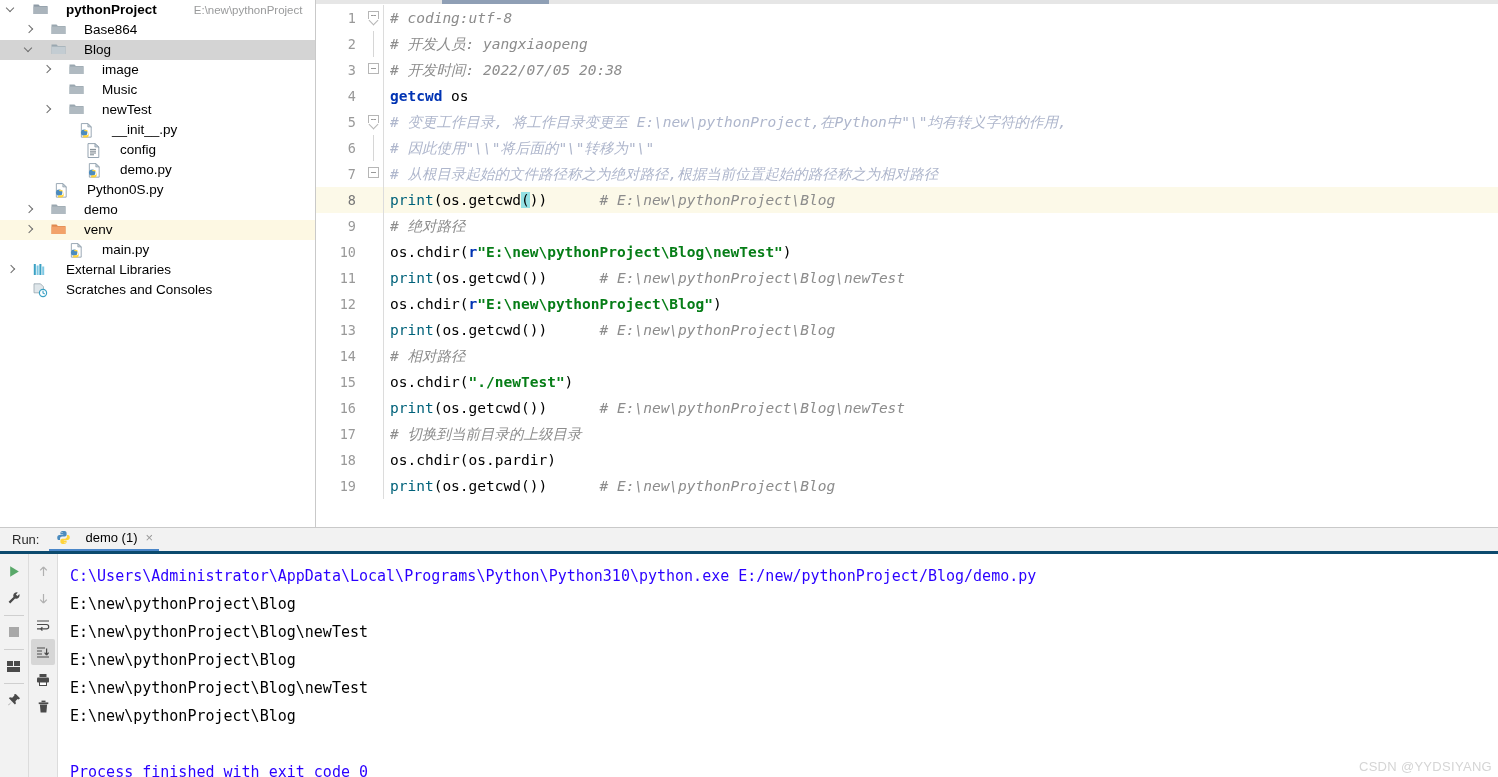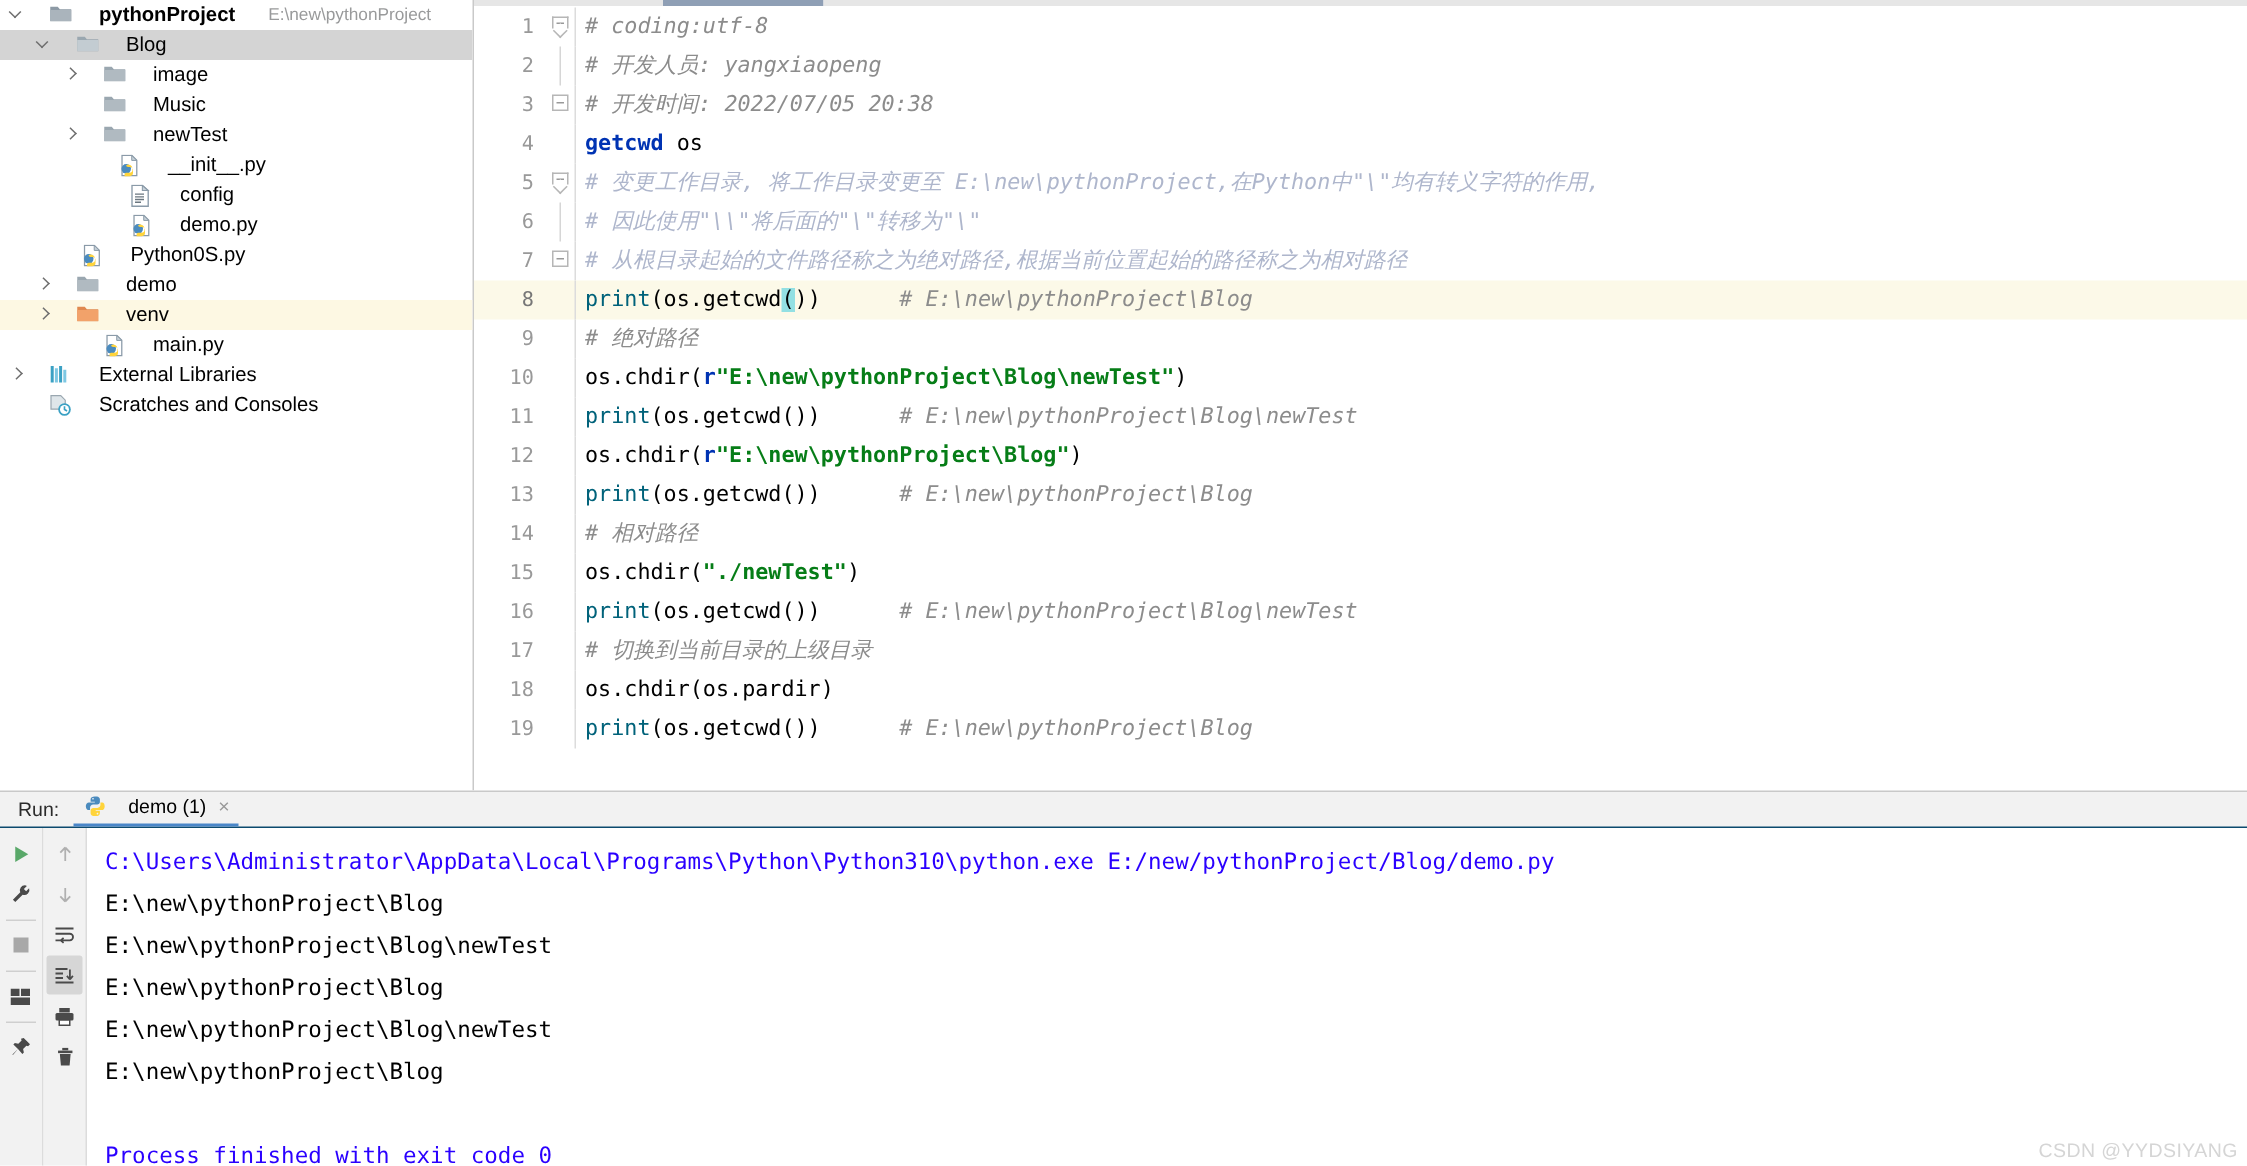--- a/index.html
+++ b/index.html
@@ -40,21 +40,21 @@
   }
   .arrow.down::after{
     content:"";position:absolute;left:3px;top:5px;
     width:5px;height:5px;border-right:1.4px solid #6e6e6e;border-bottom:1.4px solid #6e6e6e;
     transform:rotate(45deg);
   }
   .ico{width:18px;height:20px;flex:0 0 18px;display:inline-block;position:relative;margin-right:3px;}
   .ico svg{position:absolute;left:1px;top:3px;}
   .lbl{font-size:13.5px;color:#000;}
   .lbl.bold{font-weight:bold;}
-  .sub{color:#999a9b;font-size:11.5px;margin-left:9px;}
+  .sub{color:#999a9b;font-size:11.5px;margin-left:24px;}
 
   
   .editor{
     flex:1;height:527px;background:#ffffff;position:relative;overflow:hidden;
   }
   .ed-topbar{
     position:absolute;left:0;top:0;height:5px;width:100%;
     background:#ffffff;
   }
   .ed-topbar .seg{position:absolute;top:0;height:4px;background:#a9b7c6;}
@@ -115,21 +115,21 @@
   .strp{color:#067d17;font-weight:bold;}
   .brk{background:#93e0e3;}
 
   
   .runpanel{
     width:1498px;height:250px;background:#ffffff;position:relative;
     border-top:1px solid #c9c9c9;display:flex;flex-direction:column;
   }
   .run-head{
     height:24px;background:#f2f2f2;display:flex;align-items:flex-end;
-    border-bottom:1px solid #0c4a6e;position:relative;
+    border-bottom:3px solid #0c4a6e;position:relative;
   }
   .run-label{font-size:13px;color:#2b2b2b;padding:0 10px 4px 12px;}
   .run-tab{
     display:flex;align-items:center;padding:0 6px 3px 6px;
     border-bottom:2px solid #4a86c8;position:relative;
   }
   .run-tab .tabtext{font-size:13px;color:#000;margin-left:11px;}
   .run-tab .closex{
     margin-left:8px;color:#9a9a9a;font-size:13px;line-height:1;
   }
@@ -175,20 +175,30 @@
           <div class="row" style="padding-left: 4px;">
             <span class="arrow down"></span>
             <span class="ico">
               <svg width="15" height="13" viewBox="0 0 15 13">
                 <path d="M0.5 1.5h5l1.4 1.6H14.5v8H0.5z" fill="#8d9aa5"></path>
                 <path d="M0.5 3.6h14v7.4h-14z" fill="#aab4bc"></path>
               </svg>
             </span>
             <span class="lbl bold">pythonProject</span>
             <span class="sub">E:\new\pythonProject</span>
+          </div>
+          <div class="row" style="padding-left: 22px;">
+            <span class="arrow right"></span>
+            <span class="ico">
+              <svg width="15" height="13" viewBox="0 0 15 13">
+                <path d="M0.5 1.5h5l1.4 1.6H14.5v8H0.5z" fill="#9aa7b0"></path>
+                <path d="M0.5 3.6h14v7.4h-14z" fill="#b0bac1"></path>
+              </svg>
+            </span>
+            <span class="lbl">Base864</span>
           </div>
           <div class="row sel" style="padding-left: 22px;">
             <span class="arrow down"></span>
             <span class="ico">
               <svg width="15" height="13" viewBox="0 0 15 13">
                 <path d="M0.5 1.5h5l1.4 1.6H14.5v8H0.5z" fill="#9aa7b0"></path>
                 <path d="M0.5 3.6h14v7.4h-14z" fill="#c3ccd2"></path>
               </svg>
             </span>
             <span class="lbl">Blog</span>

